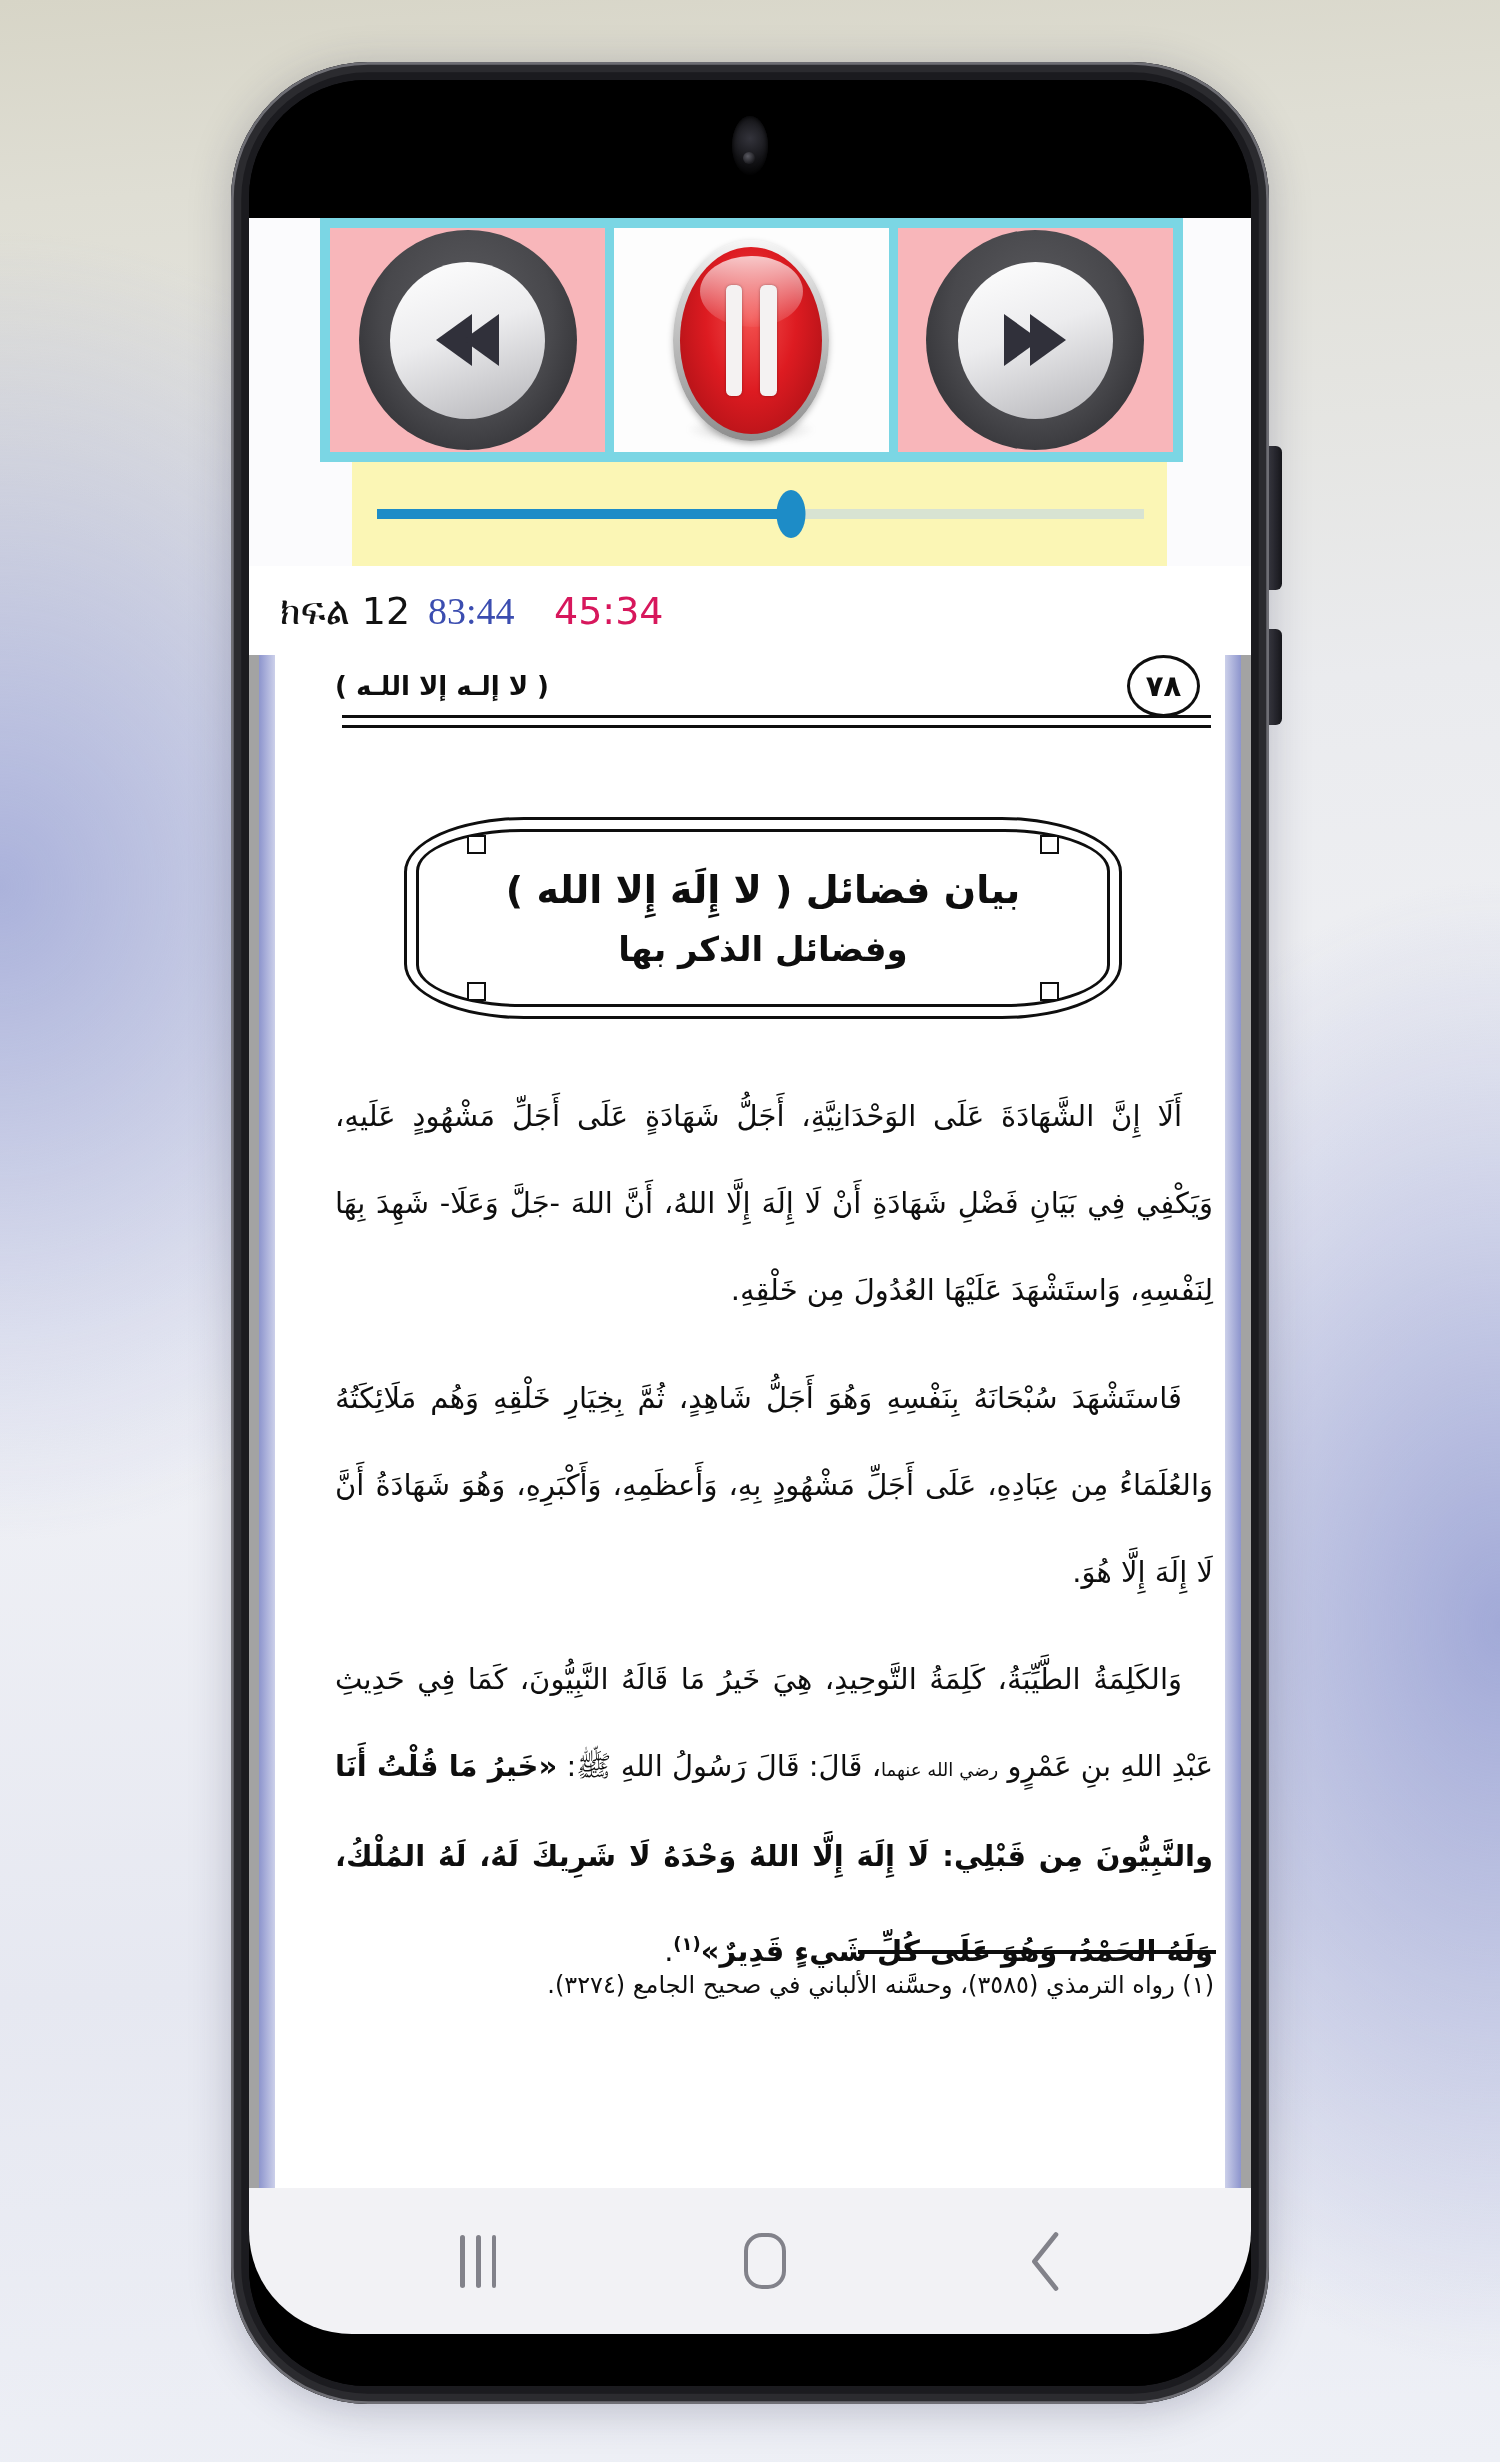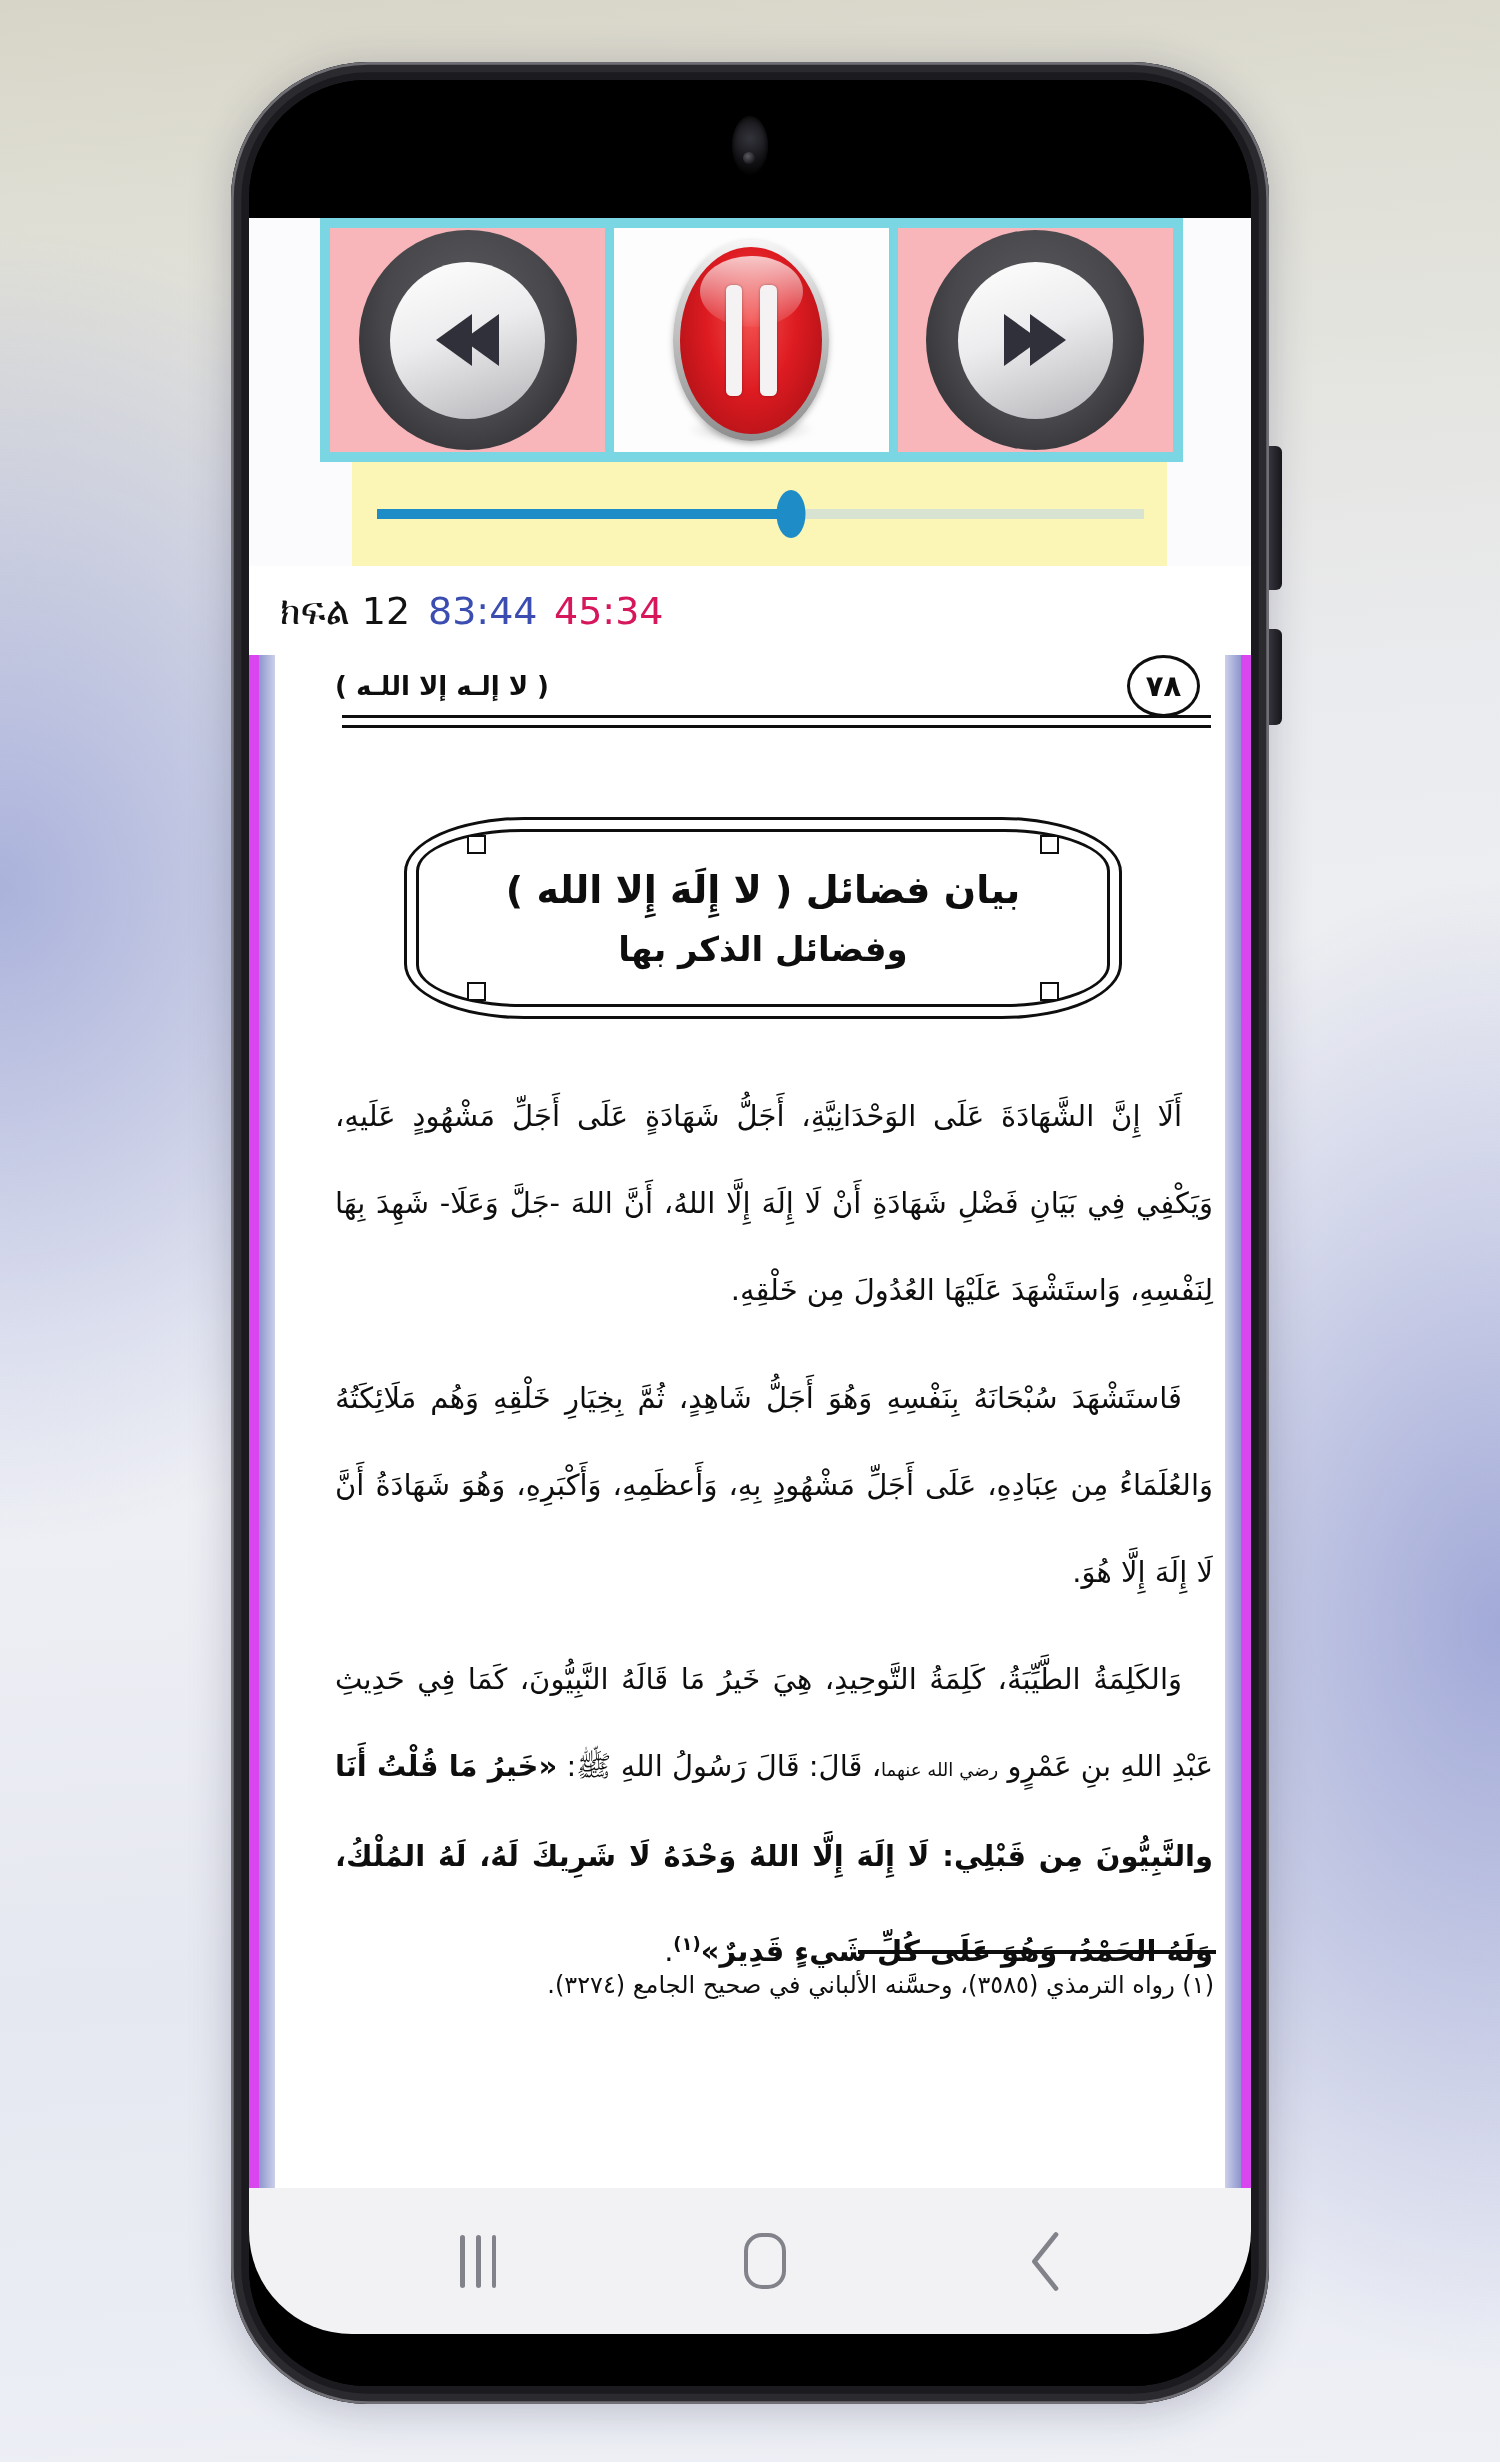--- a/index.html
+++ b/index.html
@@ -64,25 +64,25 @@
     background:var(--slider-bg);z-index:2;}
   .track{position:absolute;left:24.6px;top:47px;width:767px;height:9.6px;background:var(--track-rest);cursor:pointer;}
   .track-fill{position:absolute;left:0;top:0;height:9.6px;background:var(--track-fill);}
   .thumb{position:absolute;top:-19px;width:29px;height:48px;border-radius:50%;
     background:var(--track-fill);transform:translateX(-50%);cursor:grab;}
 
   
   .times-row{position:absolute;left:0;top:486px;width:100%;height:89px;background:#ffffff;z-index:2;}
   .times-row span{position:absolute;top:23px;font-size:38px;}
   .episode{left:31px;color:#121212;}
-  .time-total{left:179px;color:var(--time-total);}
+  .time-total{left:179px;color:var(--time-total);font-family:Liberation Serif, serif;}
   .time-current{left:305px;color:var(--time-current);}
 
   
-  .doc{position:absolute;left:0;top:575px;width:100%;height:1534px;background:#d946ef;}
+  .doc{position:absolute;left:0;top:575px;width:100%;height:1534px;background:#a3a3a3;}
   .strip{position:absolute;top:0;bottom:0;width:16.4px;}
   .strip-left{left:9.6px;background:linear-gradient(90deg,#8d95cd,#ccd0ea);}
   .strip-right{right:9.6px;background:linear-gradient(270deg,#8d95cd,#ccd0ea);}
   .page{position:absolute;left:26px;right:26px;top:0;bottom:0;background:#fff;color:#0e0e0e;}
   .running-header{position:absolute;left:60px;top:16.4px;font-size:26px;font-weight:bold;direction:rtl;}
   .page-num{position:absolute;left:852px;top:0px;width:67px;height:56px;border:3.4px solid #0e0e0e;
     border-radius:50%;display:flex;align-items:center;justify-content:center;font-size:29px;font-weight:bold;}
   .double-rule{position:absolute;left:67px;top:60px;width:869px;height:6.8px;
     border-top:3.4px solid #0e0e0e;border-bottom:3.4px solid #0e0e0e;}
   .title-frame{position:absolute;left:129px;top:162px;width:718px;height:202px;}

